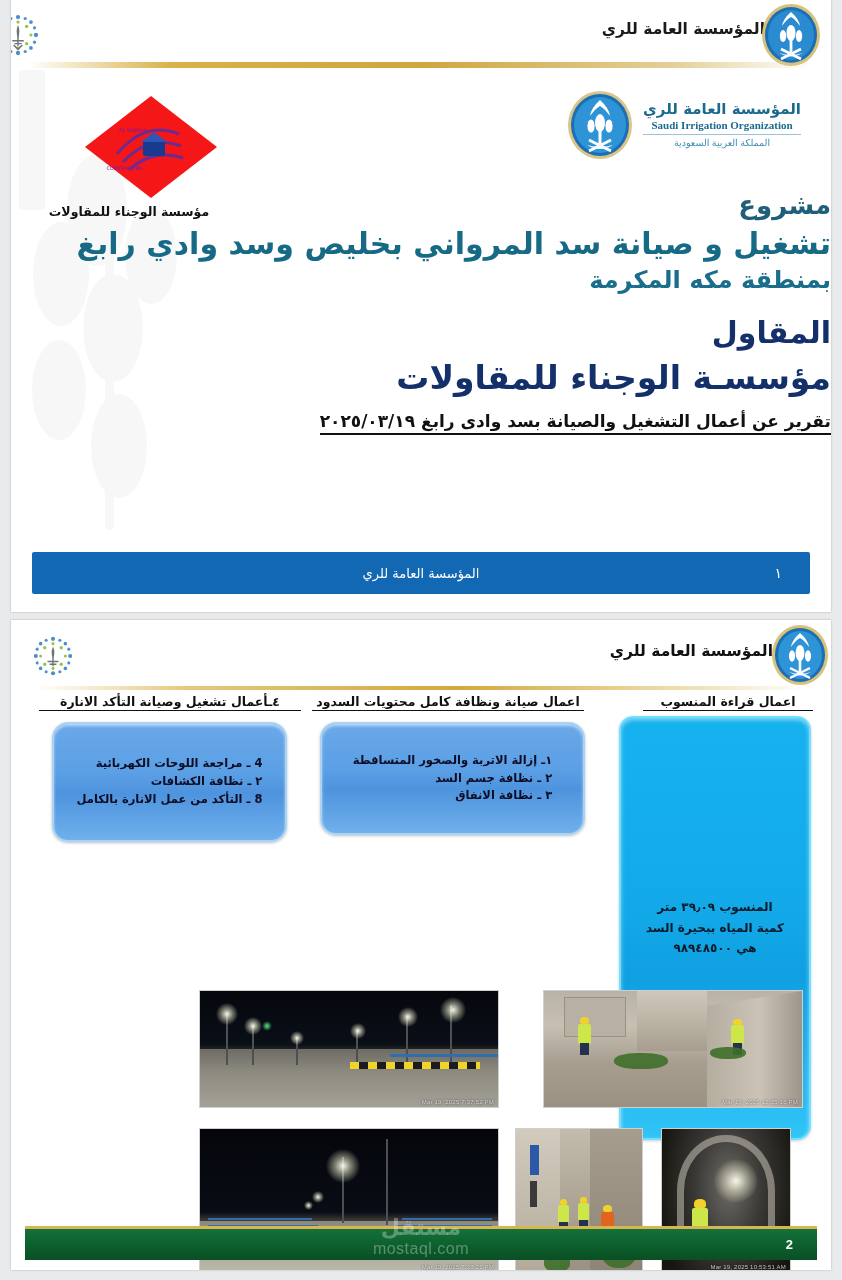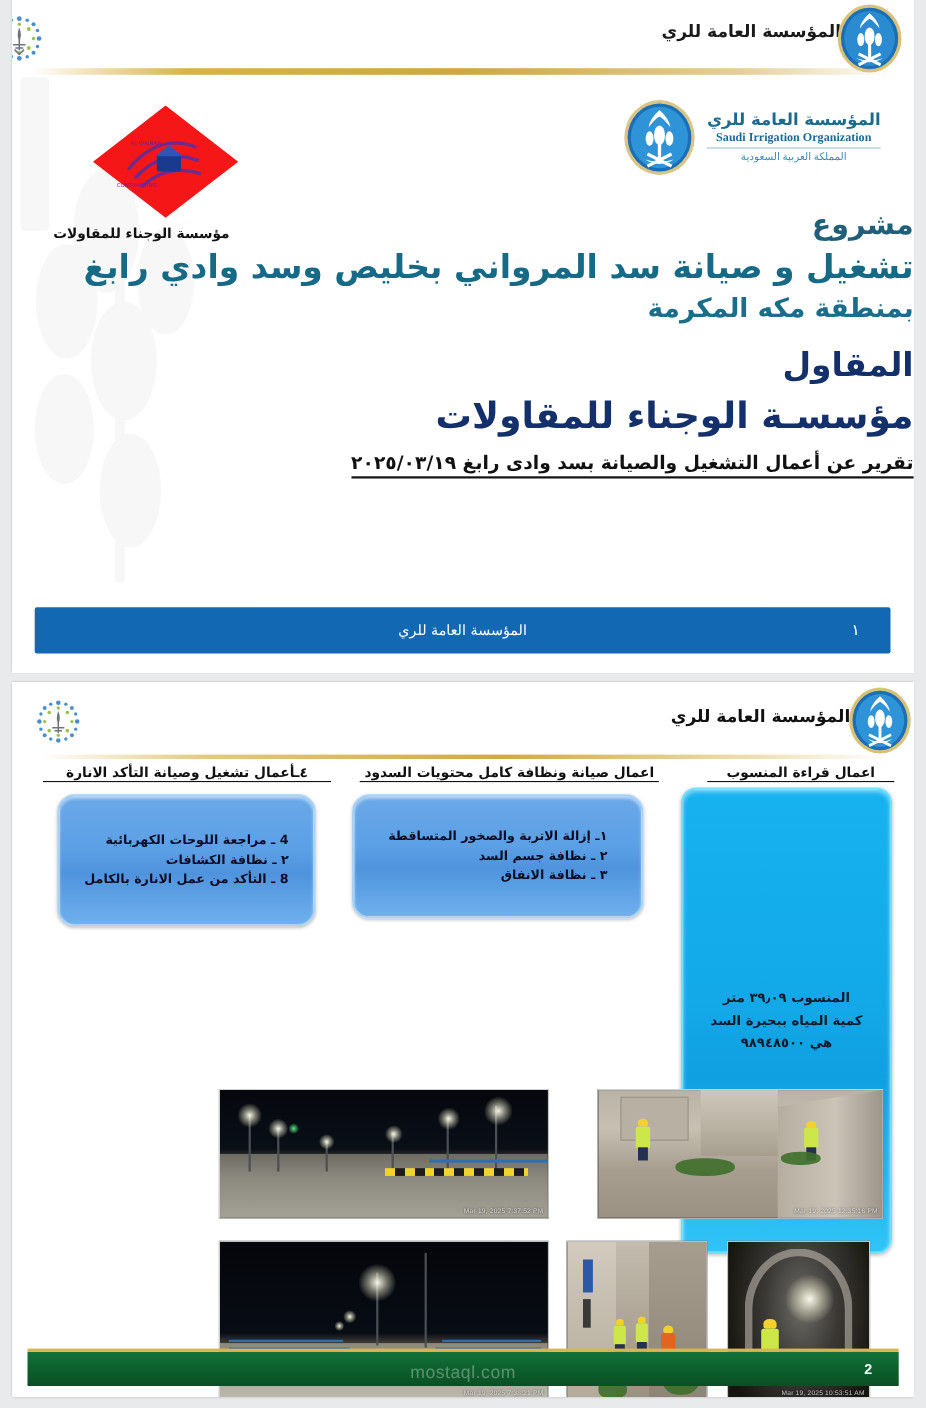--- a/index.html
+++ b/index.html
@@ -116,21 +116,21 @@
 
   .cols { position: relative; padding: 0 14px; }
   .col-heads { position: relative; height: 30px; }
   .col-head {
     position: absolute; top: 2px; text-align: center;
     font-size: 12.5px; font-weight: bold; color: #111;
     font-family: "DejaVu Sans", sans-serif;
     border-bottom: 1.5px solid #111; padding-bottom: 1px;
   }
   .ch-level { right: 4px; width: 170px; }
-  .ch-clean { right: 218px; width: 272px; }
+  .ch-clean { right: 233px; width: 272px; }
   .ch-light { right: 516px; width: 262px; }
 
   
   .task-box {
     position: absolute; border-radius: 16px;
     background: linear-gradient(180deg,#6aa8e8 0%, #5b9fe5 42%, #4e93dd 60%, #6fb0ec 100%);
     border: 2px solid #a9d3f5;
     box-shadow: inset 0 2px 3px rgba(255,255,255,.55), 0 1px 3px rgba(0,0,0,.25);
     display: flex; align-items: center; justify-content: center;
   }
@@ -560,17 +560,18 @@
 
         </div>
       </div>
     </div>
 
     <div class="green-bar">
       <span class="pagenum2">2</span>
     </div>
 
     <div class="mostaql">
+      <div class="mk-ar">مستقل</div>
       <div class="mk-en">mostaql.com</div>
     </div>
   </section>
 
 </div>
 
 </body></html>

